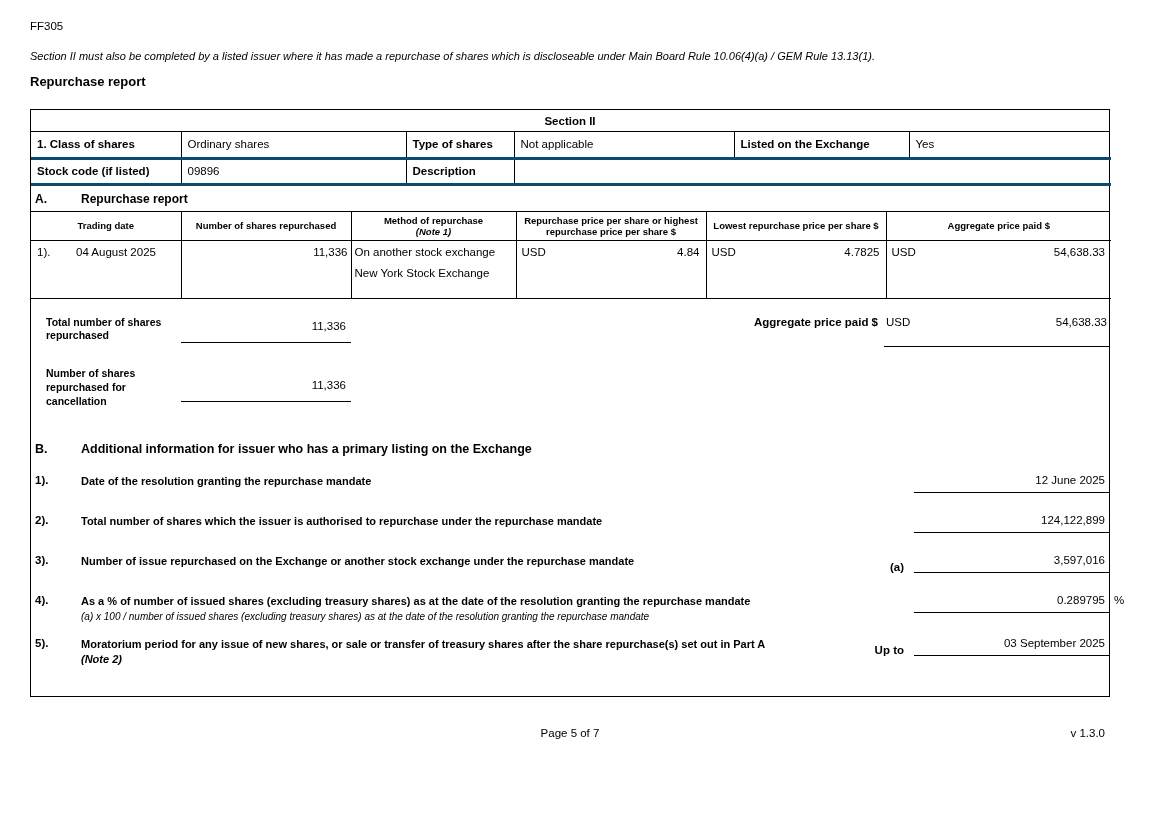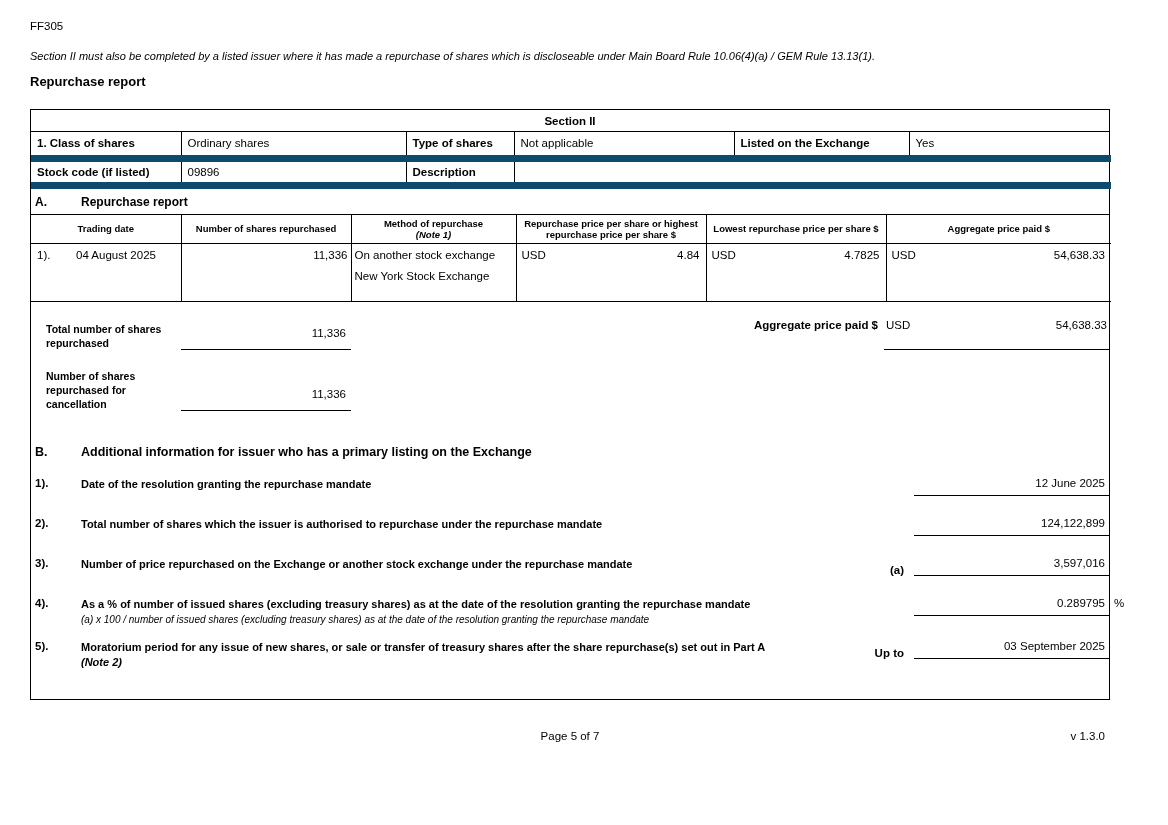--- a/index.html
+++ b/index.html
@@ -6,39 +6,39 @@
   html, body { background:#fff; }
   body { width:1168px; height:825px; font-family:"Liberation Sans","DejaVu Sans",sans-serif; font-size:11.5px; color:#000; }
   .page { position:relative; width:1168px; height:825px; padding:20px 0 0 30px; overflow:hidden; }
   .content { width:1080px; }
   .form-code { font-size:11.5px; }
   .intro-note { font-style:italic; font-size:11px; margin-top:18px; }
   .doc-title { font-weight:bold; font-size:13px; margin-top:12px; }
   .outer-box { border:1px solid #000; margin-top:20px; }
   .sec2-header { font-weight:bold; padding:5px 6px 4px; border-bottom:1px solid #000;text-align:center; }
   table.grid { width:100%; border-collapse:collapse; table-layout:fixed; }
-  table.grid td { border-right:1px solid #000; border-bottom:7px solid #0c4a6e; padding:4px 6px; height:26px; vertical-align:middle; white-space:nowrap; overflow:hidden; }
+  table.grid td { border-right:1px solid #000; border-bottom:3px solid #0c4a6e; padding:4px 6px; height:26px; vertical-align:middle; white-space:nowrap; overflow:hidden; }
   table.grid td.no-r { border-right:none; }
   .lbl { font-weight:bold; }
   .part-a { display:flex; font-weight:bold; padding:6px 0 5px 4px; border-bottom:1px solid #000; font-size:12px; }
   .part-letter { width:46px; }
   table.trade { width:100%; border-collapse:collapse; table-layout:fixed; }
   table.trade th { border-right:1px solid #000; border-bottom:1px solid #000; font-size:9.5px; line-height:1.2; font-weight:bold; text-align:center; vertical-align:middle; padding:3px 4px; }
   table.trade th.no-r, table.trade td.no-r { border-right:none; }
   table.trade td { border-right:1px solid #000; border-bottom:1px solid #000; vertical-align:top; padding:5px 3px; height:58px; }
   .note-it { font-style:italic; }
   .cell-date { display:flex; }
   .row-index { width:42px; padding-left:3px; }
   .cell-num { text-align:right; padding-right:5px; }
   .method-l2 { margin-top:9px; }
   .cell-split { display:flex; justify-content:space-between; }
   .cur { padding-left:2px; }
   .amt { padding-right:3px; }
   .totals { padding:12px 0 0; }
-  .t-row { display:flex; align-items:flex-end; margin-bottom:20px; }
+  .t-row { display:flex; align-items:center; margin-bottom:20px; }
   .t-label { width:150px; padding-left:15px; font-weight:bold; font-size:10.5px; line-height:1.3; }
   .t-value { width:170px; border-bottom:1px solid #000; text-align:right; padding:5px 5px 10px 0; }
   .t-agg { margin-left:auto; display:flex; align-items:flex-start; }
   .t-agg-label { font-weight:bold; padding:5px 6px 0 0; }
   .t-agg-box { width:225px; border-bottom:1px solid #000; display:flex; justify-content:space-between; padding:5px 2px 18px 2px; }
   .section-b { padding:14px 0 16px; }
   .b-header { display:flex; font-weight:bold; font-size:12.5px; padding-left:4px; margin-bottom:18px; }
   .b-item { position:relative; padding-left:4px; margin-bottom:13px; min-height:27px; }
   .item-num { position:absolute; left:4px; top:0; font-weight:bold; }
   .item-text { margin-left:46px; margin-right:212px; font-weight:bold; font-size:11px; line-height:1.4; }
@@ -191,21 +191,21 @@
         <div class="b-item">
           <span class="item-num">2).</span>
           <div class="item-text">Total number of shares which the issuer is authorised to repurchase under the repurchase mandate</div>
           <div class="item-right">
             <div class="item-value">124,122,899</div>
           </div>
         </div>
 
         <div class="b-item">
           <span class="item-num">3).</span>
-          <div class="item-text">Number of price repurchased on the Exchange or another stock exchange under the repurchase mandate</div>
+          <div class="item-text">Number of issue repurchased on the Exchange or another stock exchange under the repurchase mandate</div>
           <div class="item-right">
             <span class="item-marker">(a)</span>
             <div class="item-value">3,597,016</div>
           </div>
         </div>
 
         <div class="b-item">
           <span class="item-num">4).</span>
           <div class="item-text">
             <div>As a % of number of issued shares (excluding treasury shares) as at the date of the resolution granting the repurchase mandate</div>

